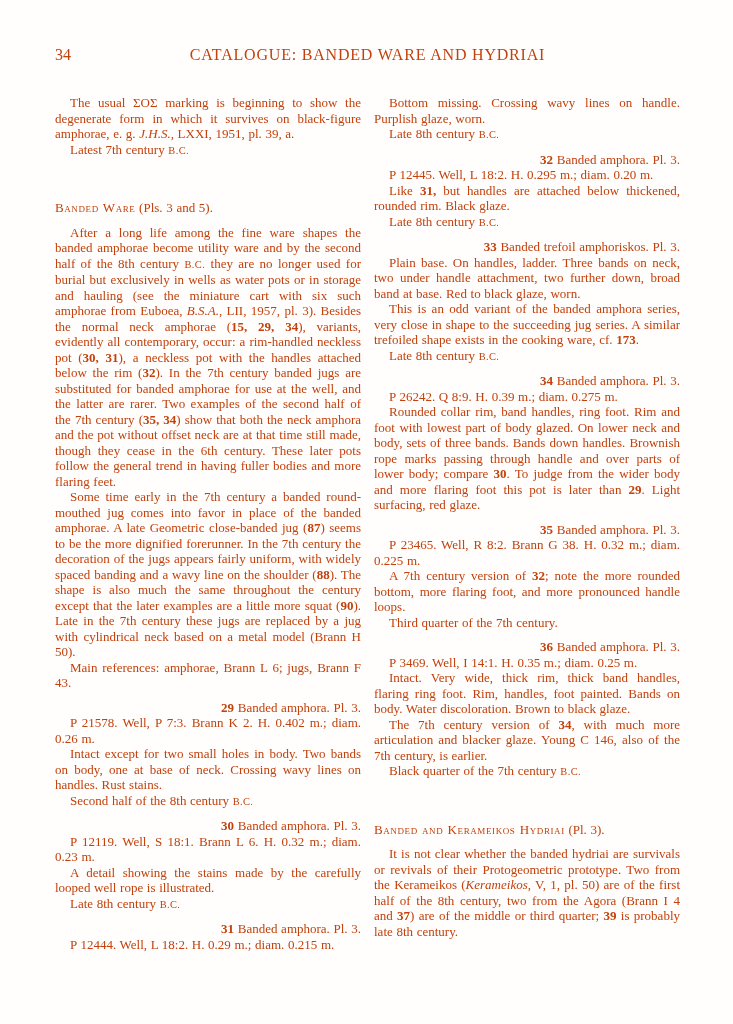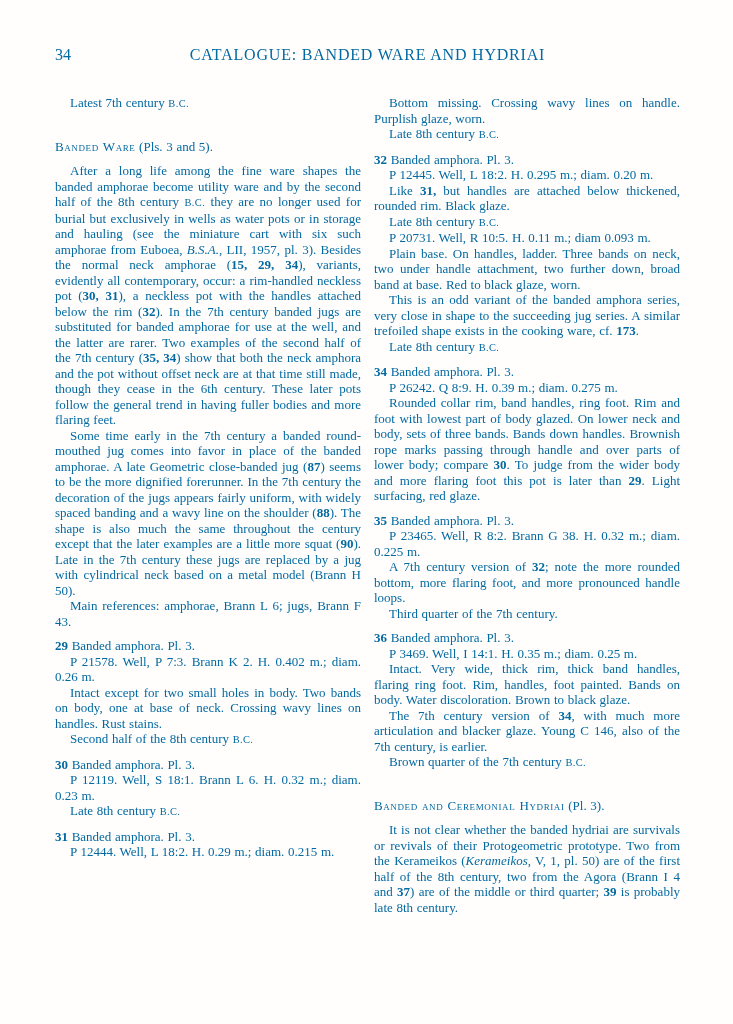--- a/index.html
+++ b/index.html
@@ -8,21 +8,21 @@
     background: #ffffff;
     width: 733px;
     height: 1024px;
     overflow: hidden;
   }
   .page {
     position: relative;
     width: 733px;
     height: 1024px;
     background: #fffefd;
-    color: #0369a1;
+    color: #c2410c;
     font-family: "Liberation Serif", "DejaVu Serif", serif;
     font-size: 13px;
     line-height: 15.5px;
     box-sizing: border-box;
     padding: 46px 53px 0 55px;
   }
   .page-header {
     position: relative;
     text-align: center;
     font-size: 16px;
@@ -48,78 +48,80 @@
   }
   .column p {
     margin: 0;
     text-align: justify;
     text-indent: 15px;
     word-spacing: 0.4px;
   }
   .column p.entry-heading {
     text-indent: 0;
     margin-top: 9px;
-    text-align: left;
+    text-align: right;
   }
   .column p.section-heading {
     text-indent: 0;
-    margin-top: 27px;
+    margin-top: 42px;
     margin-bottom: 9px;
     text-align: left;
   }
   .b  { font-weight: bold; }
   .i  { font-style: italic; }
   .sc { font-variant: small-caps; letter-spacing: 0.6px; }
   .bc { font-size: 0.8em; letter-spacing: 0.4px; }
 </style>
 </head>
 <body>
 
 <div class="page">
   <div class="page-header">
     <span class="page-number">34</span>
     <span class="page-title">CATALOGUE: BANDED WARE AND HYDRIAI</span>
   </div>
   <div class="columns">
     <div class="column">
+        <p class="para"><span>The usual ΣΟΣ marking is beginning to show the degenerate form in which it survives on black-figure amphorae, e. g. </span><span class="i">J.H.S.</span><span>, LXXI, 1951, pl. 39, a.</span></p>
         <p class="para"><span>Latest 7th century </span><span class="bc">B.C.</span></p>
         <p class="section-heading"><span class="sc">Banded Ware</span><span> (Pls. 3 and 5).</span></p>
         <p class="para"><span>After a long life among the fine ware shapes the banded amphorae become utility ware and by the second half of the 8th century </span><span class="bc">B.C.</span><span> they are no longer used for burial but exclusively in wells as water pots or in storage and hauling (see the miniature cart with six such amphorae from Euboea, </span><span class="i">B.S.A.</span><span>, LII, 1957, pl. 3). Besides the normal neck amphorae (</span><span class="b">15, 29, 34</span><span>), variants, evidently all contemporary, occur: a rim-handled neckless pot (</span><span class="b">30, 31</span><span>), a neckless pot with the handles attached below the rim (</span><span class="b">32</span><span>). In the 7th century banded jugs are substituted for banded amphorae for use at the well, and the latter are rarer. Two examples of the second half of the 7th century (</span><span class="b">35, 34</span><span>) show that both the neck amphora and the pot without offset neck are at that time still made, though they cease in the 6th century. These later pots follow the general trend in having fuller bodies and more flaring feet.</span></p>
         <p class="para"><span>Some time early in the 7th century a banded round-mouthed jug comes into favor in place of the banded amphorae. A late Geometric close-banded jug (</span><span class="b">87</span><span>) seems to be the more dignified forerunner. In the 7th century the decoration of the jugs appears fairly uniform, with widely spaced banding and a wavy line on the shoulder (</span><span class="b">88</span><span>). The shape is also much the same throughout the century except that the later examples are a little more squat (</span><span class="b">90</span><span>). Late in the 7th century these jugs are replaced by a jug with cylindrical neck based on a metal model (Brann H 50).</span></p>
         <p class="para"><span>Main references: amphorae, Brann L 6; jugs, Brann F 43.</span></p>
         <p class="entry-heading"><span class="b">29</span><span> Banded amphora. Pl. 3.</span></p>
         <p class="para"><span>P 21578. Well, P 7:3. Brann K 2. H. 0.402 m.; diam. 0.26 m.</span></p>
         <p class="para"><span>Intact except for two small holes in body. Two bands on body, one at base of neck. Crossing wavy lines on handles. Rust stains.</span></p>
         <p class="para"><span>Second half of the 8th century </span><span class="bc">B.C.</span></p>
         <p class="entry-heading"><span class="b">30</span><span> Banded amphora. Pl. 3.</span></p>
         <p class="para"><span>P 12119. Well, S 18:1. Brann L 6. H. 0.32 m.; diam. 0.23 m.</span></p>
+        <p class="para"><span>A detail showing the stains made by the carefully looped well rope is illustrated.</span></p>
         <p class="para"><span>Late 8th century </span><span class="bc">B.C.</span></p>
         <p class="entry-heading"><span class="b">31</span><span> Banded amphora. Pl. 3.</span></p>
         <p class="para"><span>P 12444. Well, L 18:2. H. 0.29 m.; diam. 0.215 m.</span></p>
       </div>
     <div class="column">
         <p class="para"><span>Bottom missing. Crossing wavy lines on handle. Purplish glaze, worn.</span></p>
         <p class="para"><span>Late 8th century </span><span class="bc">B.C.</span></p>
         <p class="entry-heading"><span class="b">32</span><span> Banded amphora. Pl. 3.</span></p>
         <p class="para"><span>P 12445. Well, L 18:2. H. 0.295 m.; diam. 0.20 m.</span></p>
         <p class="para"><span>Like </span><span class="b">31,</span><span> but handles are attached below thickened, rounded rim. Black glaze.</span></p>
         <p class="para"><span>Late 8th century </span><span class="bc">B.C.</span></p>
-        <p class="para"><span>P 20731. Well, R 10:5. H. 0.11 m.; diam 0.093 m.</span></p>
+        <p class="entry-heading"><span class="b">33</span><span> Banded trefoil amphoriskos. Pl. 3.</span></p>
         <p class="para"><span>Plain base. On handles, ladder. Three bands on neck, two under handle attachment, two further down, broad band at base. Red to black glaze, worn.</span></p>
         <p class="para"><span>This is an odd variant of the banded amphora series, very close in shape to the succeeding jug series. A similar trefoiled shape exists in the cooking ware, cf. </span><span class="b">173</span><span>.</span></p>
         <p class="para"><span>Late 8th century </span><span class="bc">B.C.</span></p>
         <p class="entry-heading"><span class="b">34</span><span> Banded amphora. Pl. 3.</span></p>
         <p class="para"><span>P 26242. Q 8:9. H. 0.39 m.; diam. 0.275 m.</span></p>
         <p class="para"><span>Rounded collar rim, band handles, ring foot. Rim and foot with lowest part of body glazed. On lower neck and body, sets of three bands. Bands down handles. Brownish rope marks passing through handle and over parts of lower body; compare </span><span class="b">30</span><span>. To judge from the wider body and more flaring foot this pot is later than </span><span class="b">29</span><span>. Light surfacing, red glaze.</span></p>
         <p class="entry-heading"><span class="b">35</span><span> Banded amphora. Pl. 3.</span></p>
         <p class="para"><span>P 23465. Well, R 8:2. Brann G 38. H. 0.32 m.; diam. 0.225 m.</span></p>
         <p class="para"><span>A 7th century version of </span><span class="b">32</span><span>; note the more rounded bottom, more flaring foot, and more pronounced handle loops.</span></p>
         <p class="para"><span>Third quarter of the 7th century.</span></p>
         <p class="entry-heading"><span class="b">36</span><span> Banded amphora. Pl. 3.</span></p>
         <p class="para"><span>P 3469. Well, I 14:1. H. 0.35 m.; diam. 0.25 m.</span></p>
         <p class="para"><span>Intact. Very wide, thick rim, thick band handles, flaring ring foot. Rim, handles, foot painted. Bands on body. Water discoloration. Brown to black glaze.</span></p>
         <p class="para"><span>The 7th century version of </span><span class="b">34</span><span>, with much more articulation and blacker glaze. Young C 146, also of the 7th century, is earlier.</span></p>
-        <p class="para"><span>Brown quarter of the 7th century </span><span class="bc">B.C.</span></p>
-        <p class="section-heading"><span class="sc">Banded and Ceremonial Hydriai</span><span> (Pl. 3).</span></p>
+        <p class="para"><span>Black quarter of the 7th century </span><span class="bc">B.C.</span></p>
+        <p class="section-heading"><span class="sc">Banded and Kerameikos Hydriai</span><span> (Pl. 3).</span></p>
         <p class="para"><span>It is not clear whether the banded hydriai are survivals or revivals of their Protogeometric prototype. Two from the Kerameikos (</span><span class="i">Kerameikos</span><span>, V, 1, pl. 50) are of the first half of the 8th century, two from the Agora (Brann I 4 and </span><span class="b">37</span><span>) are of the middle or third quarter; </span><span class="b">39</span><span> is probably late 8th century.</span></p>
       </div>
   </div>
 </div>
 
 </body></html>

